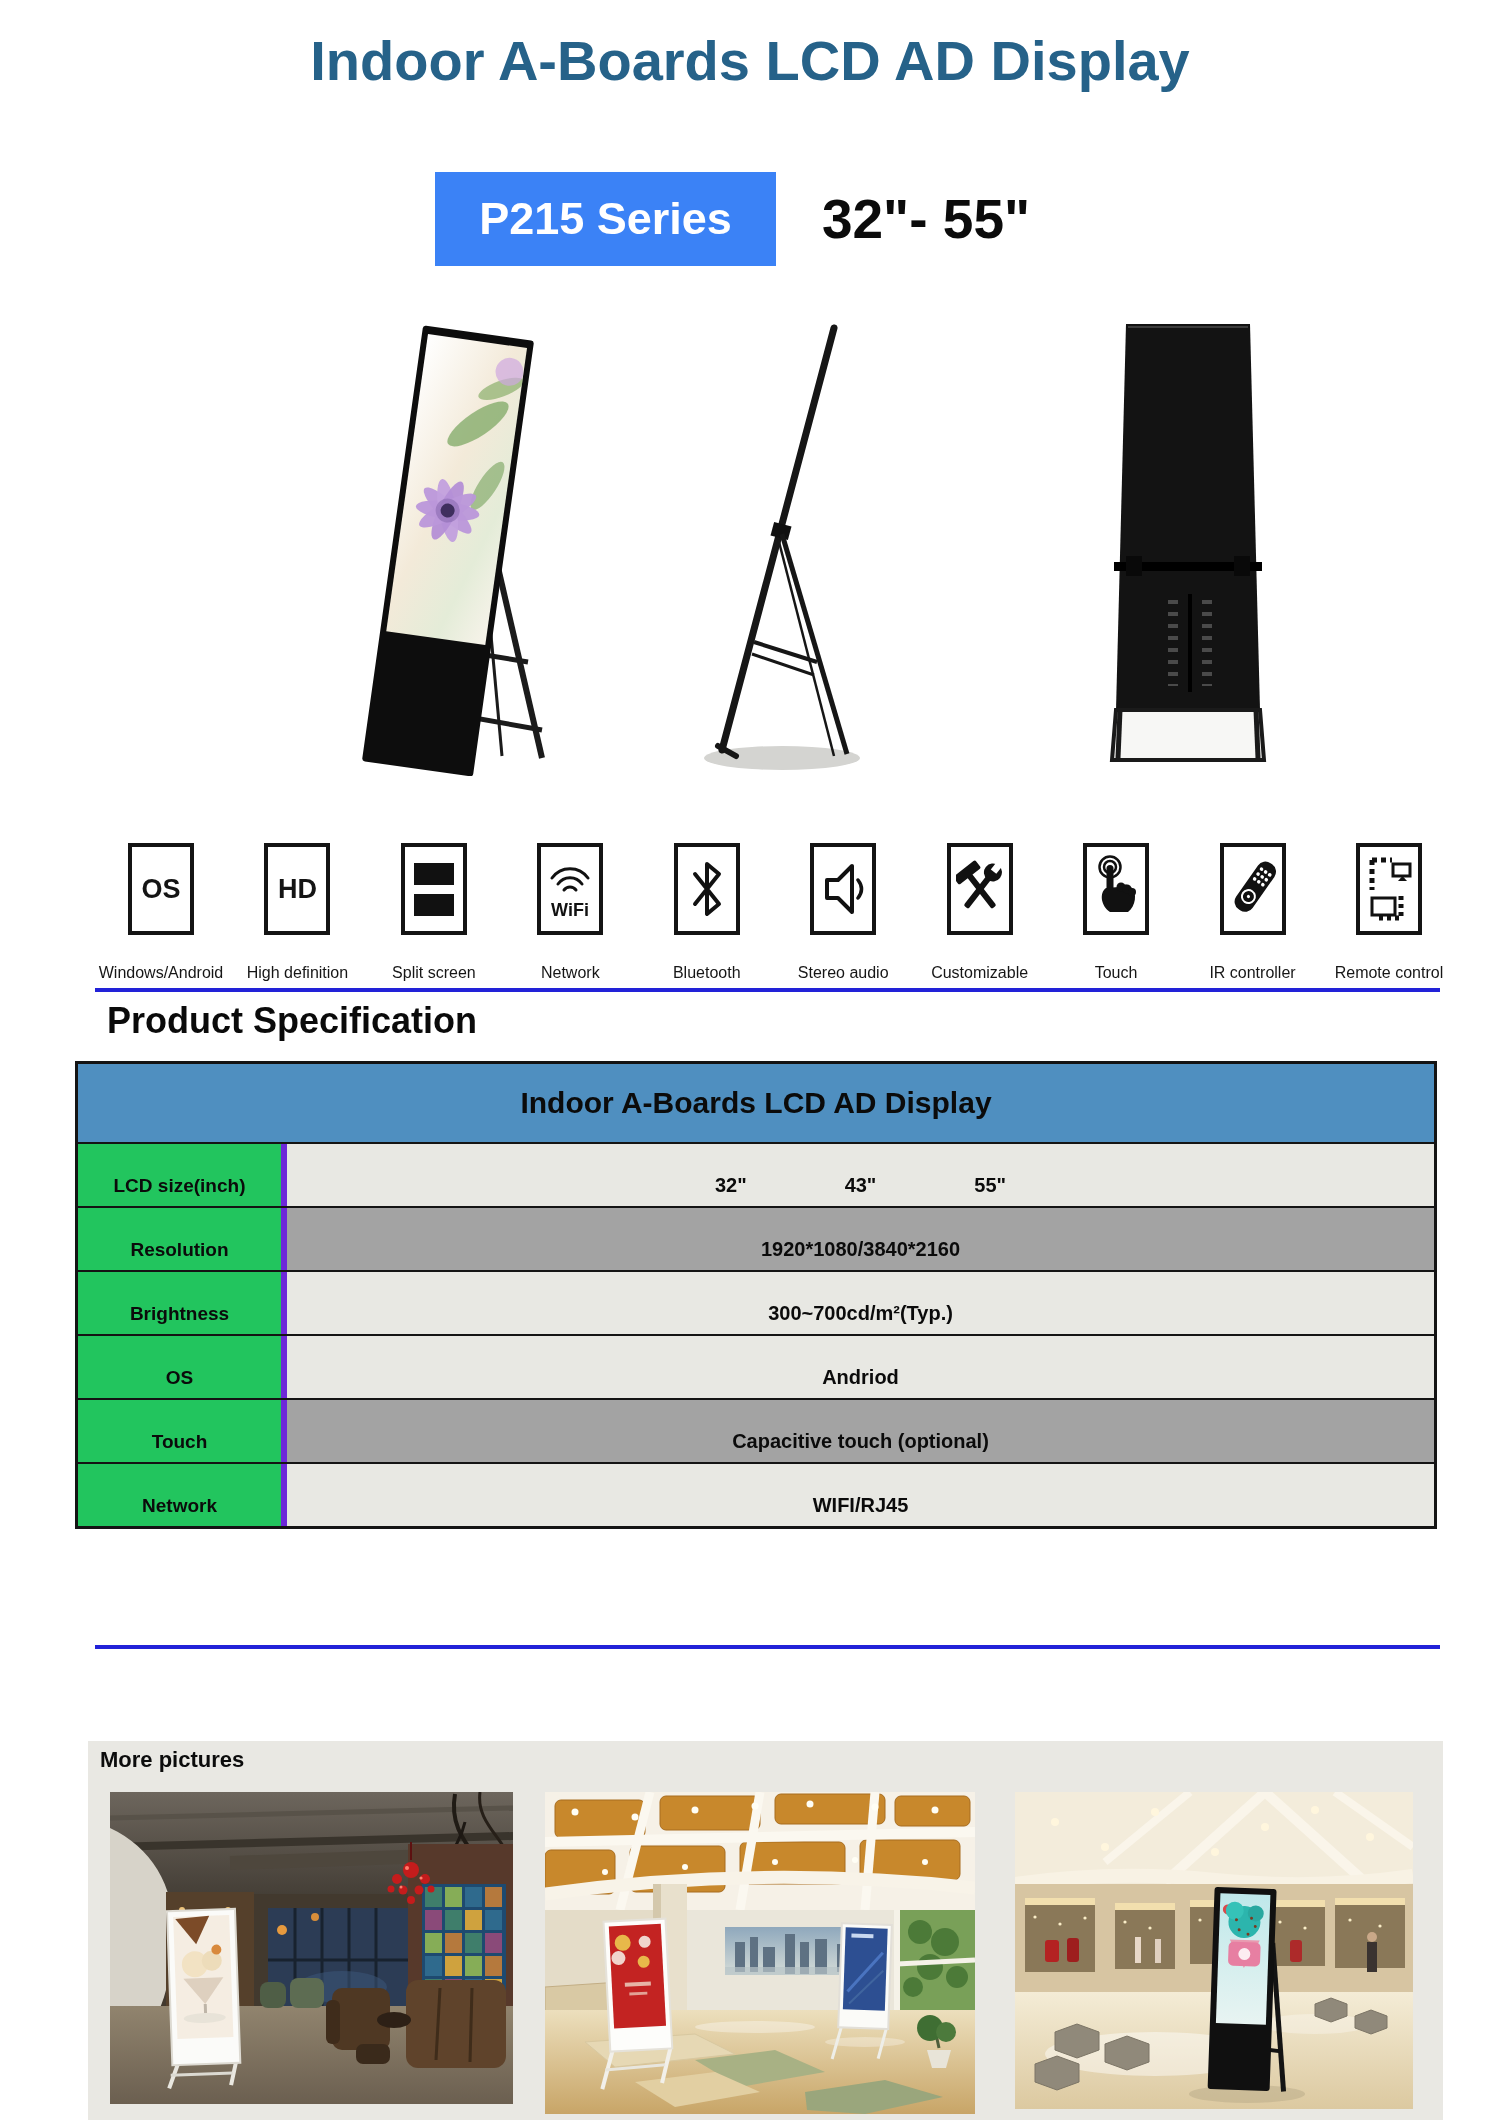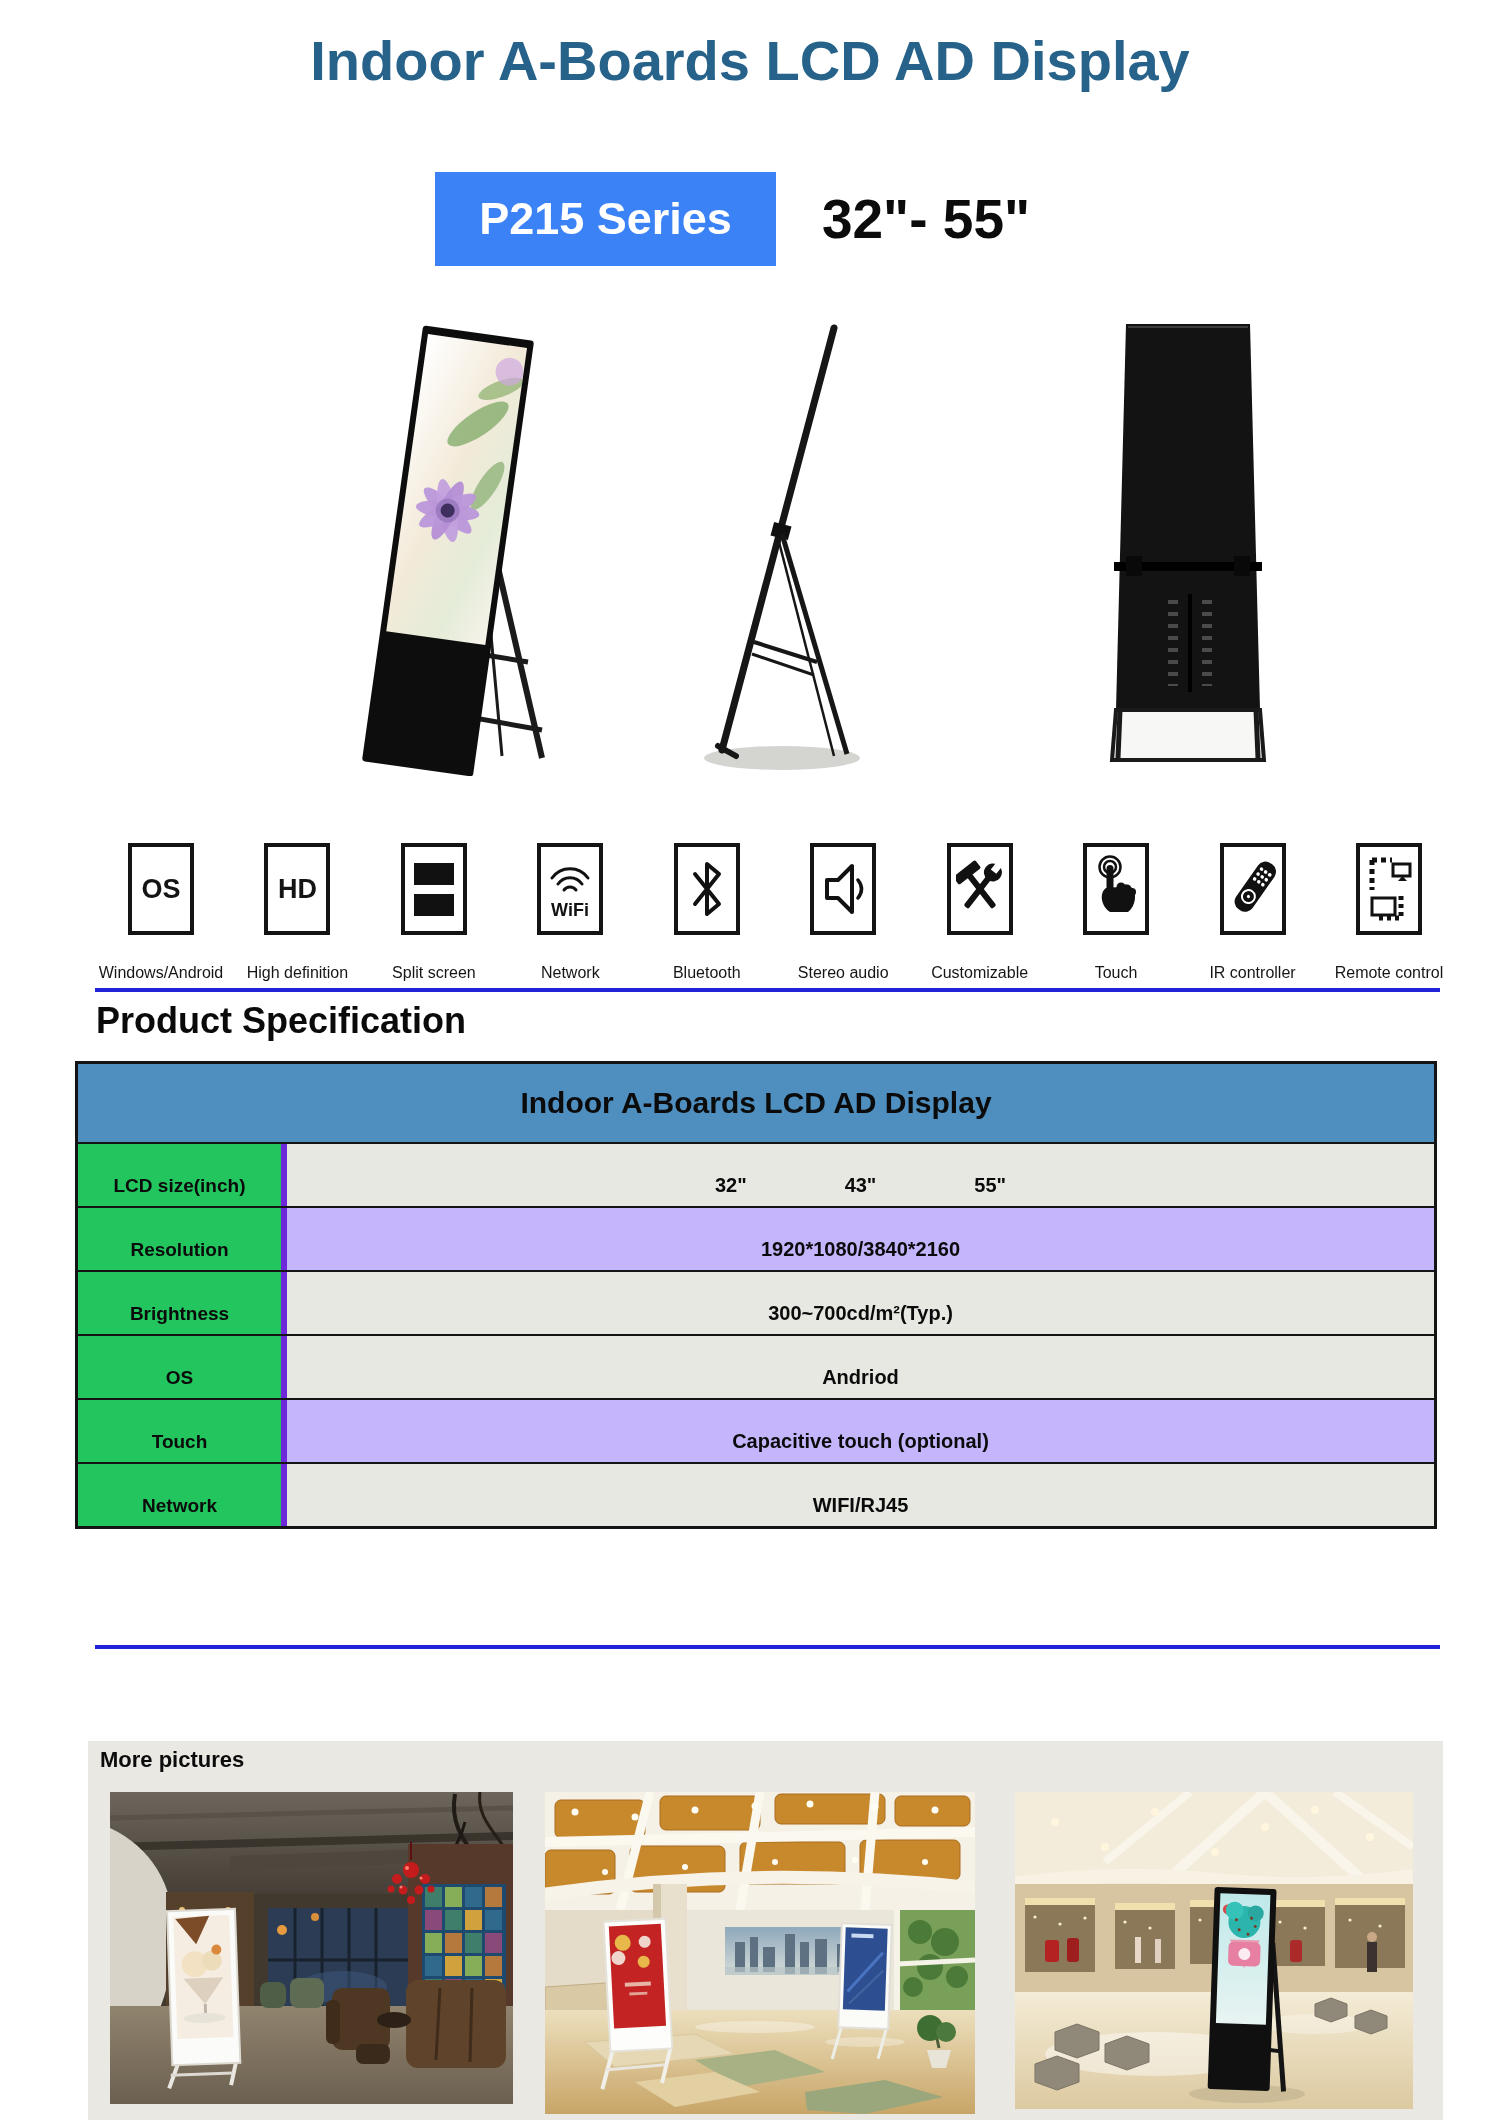--- a/index.html
+++ b/index.html
@@ -21,30 +21,30 @@
   .features{position:absolute;left:95px;top:843px;width:1360px;display:flex;justify-content:space-between;}
   .feature{width:132px;display:flex;flex-direction:column;align-items:center;}
   .feature-box{width:58px;height:84px;border:4px solid #141414;background:#fff;display:flex;align-items:center;justify-content:center;}
   .feature-glyph{font-size:27px;font-weight:bold;color:#141414;}
   .feature-label{margin-top:29px;font-size:16px;color:#161616;white-space:nowrap;}
 
   .blue-rule{position:absolute;left:95px;width:1345px;height:4px;background:#2222d8;}
   .rule-top{top:988px;}
   .rule-bottom{top:1645px;}
 
-  .spec-heading{position:absolute;left:96px;top:1000px;font-size:36px;font-weight:bold;color:#0a0a0a;}
+  .spec-heading{position:absolute;left:107px;top:1000px;font-size:36px;font-weight:bold;color:#0a0a0a;}
 
   .spec-table{position:absolute;left:75px;top:1061px;width:1362px;border:3px solid #141414;background:#fff;box-sizing:border-box;}
   .spec-header{height:78px;background:#4f8fc0;display:flex;align-items:center;justify-content:center;
     font-size:30px;font-weight:bold;color:#0b0b0b;}
   .spec-row{display:flex;height:62px;border-top:2px solid #141414;}
   .spec-row-label{width:203px;background:#22c55e;border-right:6px solid #6d28d9;display:flex;
     align-items:flex-end;justify-content:center;padding-bottom:9px;font-size:19px;font-weight:bold;color:#0b0b0b;}
   .spec-row-value{flex:1;display:flex;align-items:flex-end;justify-content:center;padding-bottom:9px;
-    font-size:20px;font-weight:bold;color:#0b0b0b;background:#c4b5fd;}
+    font-size:20px;font-weight:bold;color:#0b0b0b;background:#a3a3a3;}
   .spec-row.striped .spec-row-value{background:#e8e8e3;}
   .sizes{display:flex;gap:98px;}
 
   .more-section{position:absolute;left:88px;top:1697px;width:1355px;height:396px;background:#e9e8e3;margin-top:44px;}
   .more-heading{position:absolute;left:12px;top:6px;font-size:22px;font-weight:bold;color:#0c0c0c;}
   .photo{position:absolute;top:51px;background:#777;}
   .photo svg{display:block;}
   .photo1{left:22px;width:403px;height:312px;}
   .photo2{left:457px;width:430px;height:322px;}
   .photo3{left:927px;width:398px;height:317px;}

